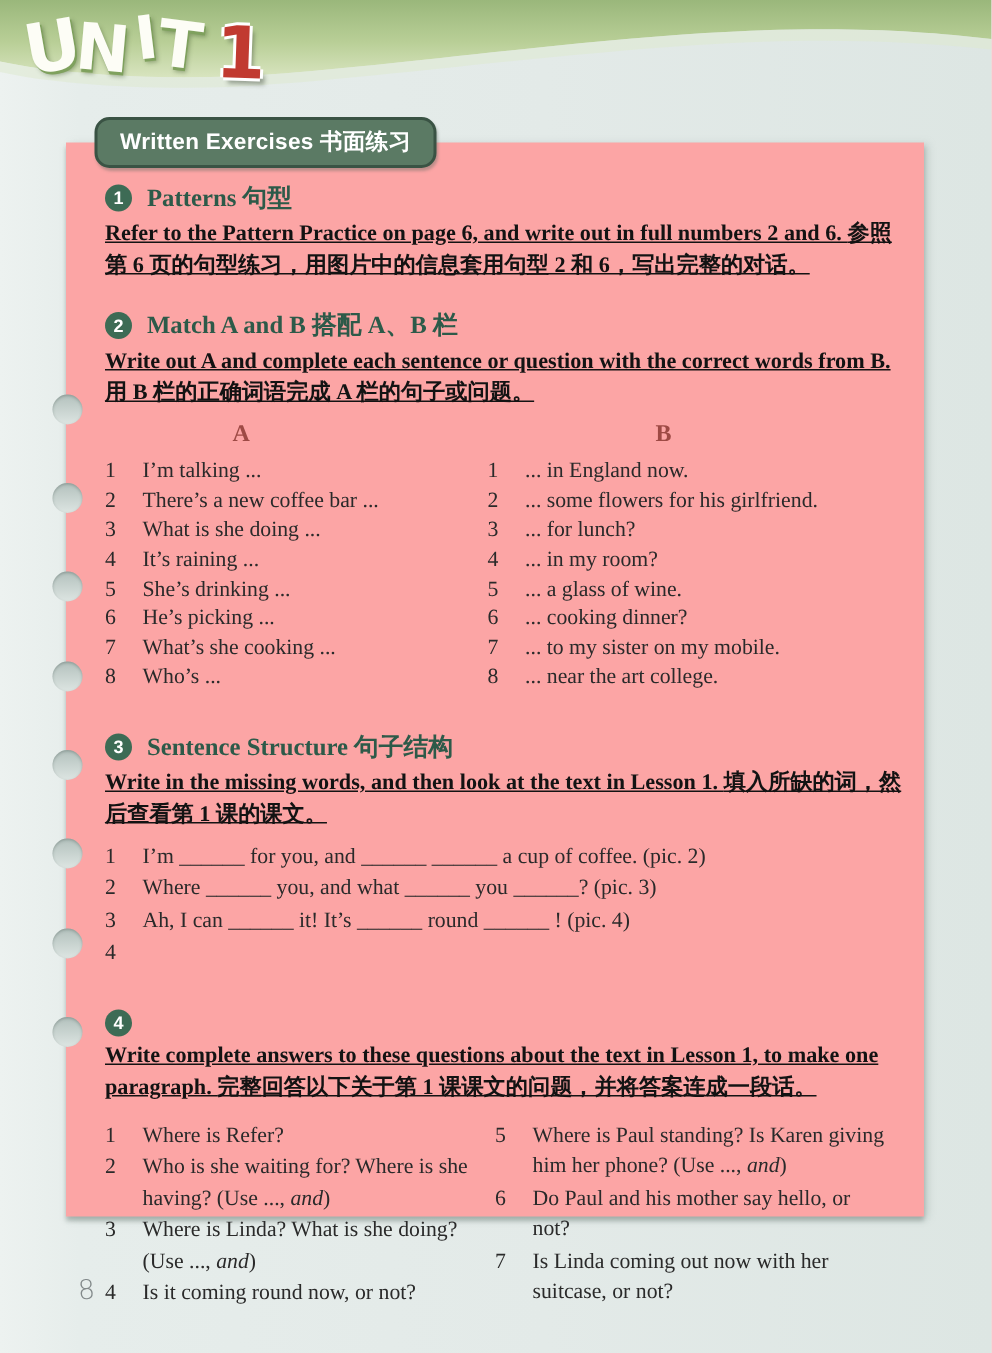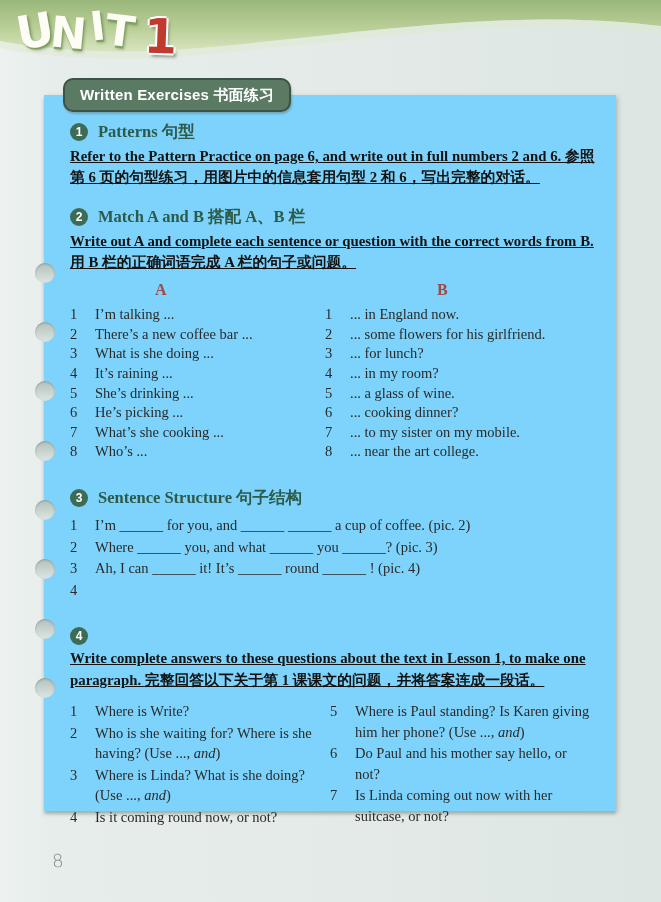--- a/index.html
+++ b/index.html
@@ -23,21 +23,21 @@
   .lt.l2{font-size:40px;transform:rotate(-7deg) translateY(1px);margin-left:3px;}
   .lt.l3{font-size:43px;transform:rotate(7deg) translateY(4px);margin-left:1px;}
   .logo .one{
     font-size:48px;color:#c13a30;margin-left:8px;transform:rotate(2deg) translateY(6px);
     text-shadow:-2px 0 0 #fff,2px 0 0 #fff,0 -2px 0 #fff,0 2px 0 #fff,3px 4px 3px rgba(60,70,55,.45);
   }
 
   
   .page{
     position:absolute;left:44px;top:95px;width:572px;height:716px;
-    background:#7dd3fc;
+    background:#fca5a5;
     box-shadow:0 3px 3px rgba(125,140,135,.55), 3px 1px 5px rgba(150,165,160,.35);
   }
   .notch{
     position:absolute;left:-9px;width:20px;height:20px;border-radius:50%;
     background:linear-gradient(180deg,#b3c1bd,#dde5e2);
     box-shadow:inset 0 1px 2px rgba(70,85,80,.35);
   }
 
   
   .badge{
@@ -215,20 +215,21 @@
               <span class="mnum">8</span>
               <span>... near the art college.</span>
             </div>
         </div>
       </div>
 
       <div class="sec-head mt-s3">
         <span class="num-circle">3</span>
         <span class="sec-title">Sentence Structure 句子结构</span>
       </div>
+      <p class="instr"><span>Write in the missing words, and then look at the text in Lesson 1. </span><span class="zh">填入所缺的词，然后查看第 1 课的课文。</span></p>
       <div style="margin-top:6px;">
         <div class="srow">
             <span class="snum">1</span>
             <span>I’m ______ for you, and ______ ______ a cup of coffee. (pic. 2)</span>
           </div>
         <div class="srow">
             <span class="snum">2</span>
             <span>Where ______ you, and what ______ you ______? (pic. 3)</span>
           </div>
         <div class="srow">
@@ -242,21 +243,21 @@
 
       <div class="sec-head mt-s4">
         <span class="num-circle">4</span>
       </div>
       <p class="instr"><span>Write complete answers to these questions about the text in Lesson 1, to make one paragraph. </span><span class="zh">完整回答以下关于第 1 课课文的问题，并将答案连成一段话。</span></p>
 
       <div class="gcols">
         <div class="gcol-l">
           <div class="grow">
               <span class="gnum">1</span>
-              <span class="gtext"><span>Where is Write?</span><em></em><span></span></span>
+              <span class="gtext"><span>Where is Refer?</span><em></em><span></span></span>
             </div>
           <div class="grow">
               <span class="gnum">2</span>
               <span class="gtext"><span>Who is she waiting for? Where is she having? (Use ..., </span><em>and</em><span>)</span></span>
             </div>
           <div class="grow">
               <span class="gnum">3</span>
               <span class="gtext"><span>Where is Linda? What is she doing? (Use ..., </span><em>and</em><span>)</span></span>
             </div>
           <div class="grow">

